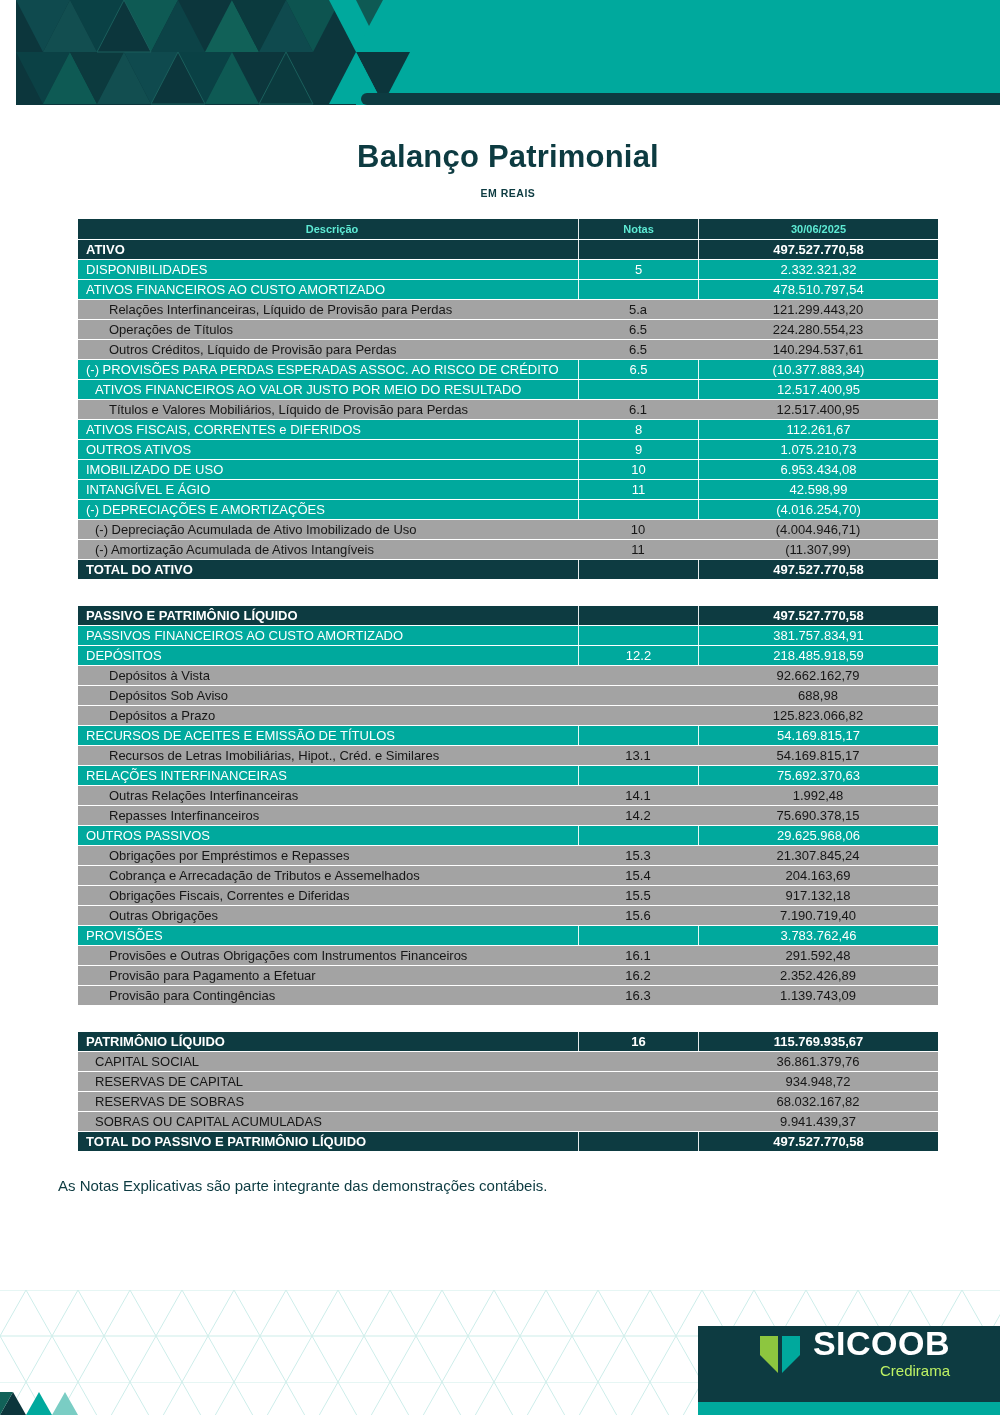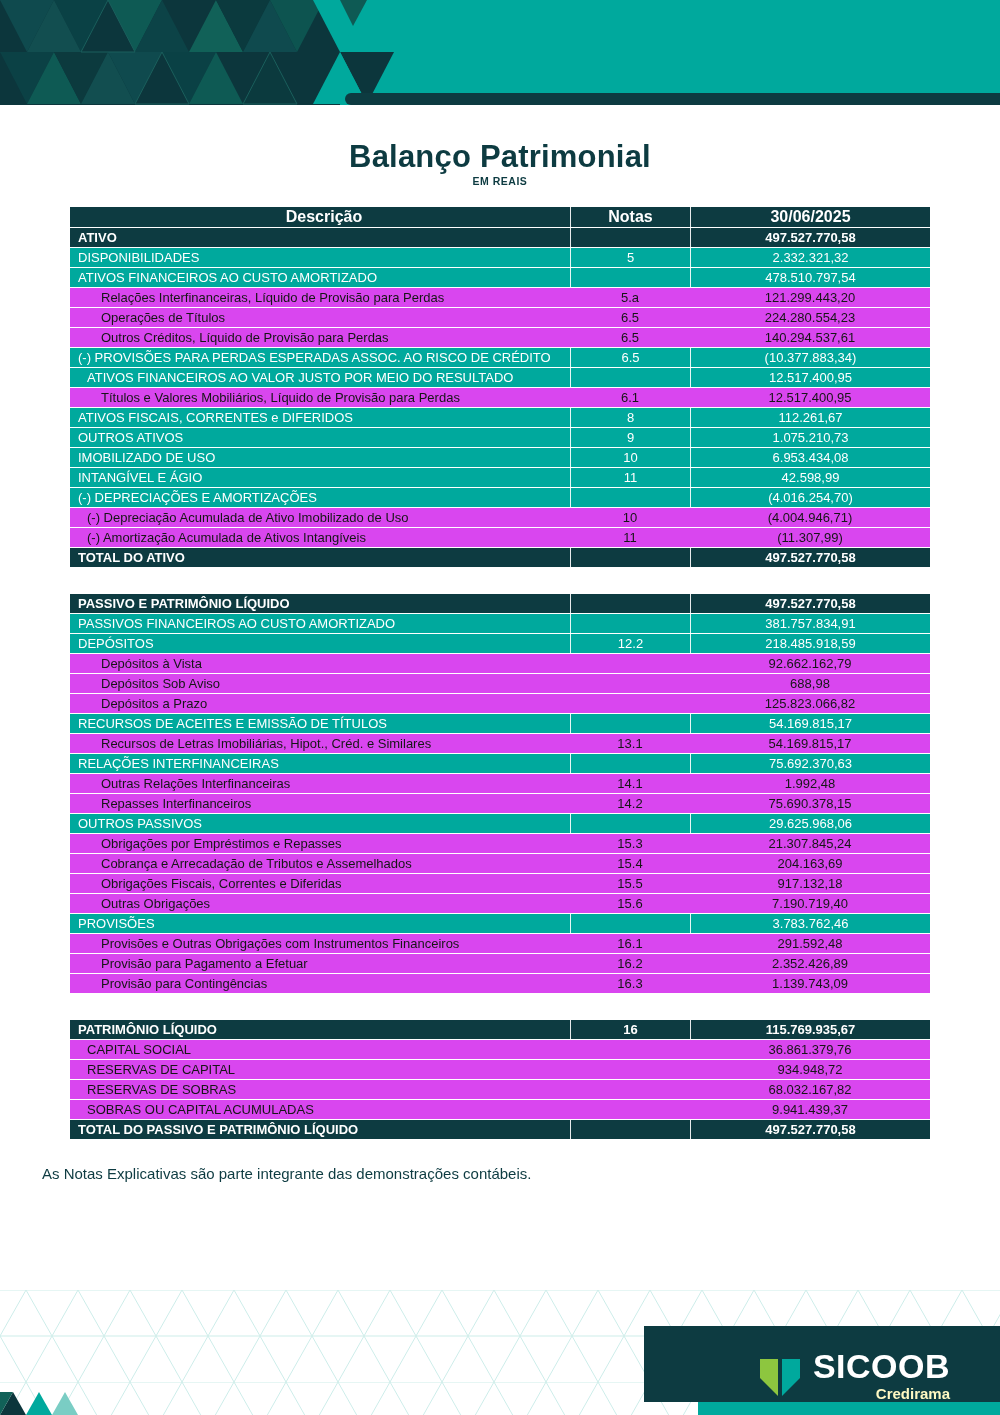--- a/index.html
+++ b/index.html
@@ -1,46 +1,46 @@
 <!DOCTYPE html>
 <html style="--teal: #00A99D; --dark: #0D3B41;"><head>
 <meta charset="utf-8">
 <style>
   *{margin:0;padding:0;box-sizing:border-box}
   :root{--teal:#00A99D;--dark:#0D3B41}
   html,body{background:#fff}
   .page{position:relative;width:1000px;height:1415px;margin:0 auto;background:#fff;overflow:hidden;
-        font-family:"Liberation Sans","DejaVu Sans",sans-serif;}
+        font-family:"Liberation Sans","DejaVu Sans",sans-serif;padding-left:16px;}
   .banner{display:block}
   .title-wrap{margin-top:34px;text-align:center}
   .title{font-size:31px;font-weight:700;color:var(--dark);letter-spacing:.2px}
-  .subtitle{font-size:10.5px;font-weight:700;color:var(--dark);margin-top:0;letter-spacing:.5px}
+  .subtitle{font-size:10.5px;font-weight:700;color:var(--dark);margin-top:12px;letter-spacing:.5px}
   .table{width:860px;margin:20px auto 0}
-  .thead{display:grid;grid-template-columns:500px 120px 240px;background:var(--dark);color:#ffffff;
-         font-weight:700;font-size:16px;margin-bottom:1px}
+  .thead{display:grid;grid-template-columns:500px 120px 240px;background:var(--dark);color:#5eead4;
+         font-weight:700;font-size:11px;margin-bottom:1px}
   .thead div{height:20px;line-height:20px;text-align:center;white-space:nowrap;overflow:hidden}
   .row{display:grid;grid-template-columns:500px 120px 240px;margin-bottom:1px;font-size:13px}
   .row div{height:19px;line-height:19px;white-space:nowrap;overflow:hidden}
   .c-label{padding-left:8px}
   .c-notas,.c-value{text-align:center}
   .row-dark{background:var(--dark);color:#fff;font-weight:700}
   .row-teal{background:var(--teal);color:#fff;font-weight:400}
-  .row-item{background:#d946ef;color:#161616}
+  .row-item{background:#a3a3a3;color:#161616}
   .ind1 .c-label{padding-left:17px}
   .ind2 .c-label{padding-left:31px}
   .thead div+div,.row-dark div+div,.row-teal div+div{border-left:1px solid rgba(255,255,255,.9)}
   .footnote{margin:26px 0 0 42px;font-size:15px;color:var(--dark)}
   .bottom{position:absolute;left:0;bottom:0;width:1000px;height:125px}
   .bottom>svg{position:absolute;left:0;top:0}
-  .brand-band{position:absolute;right:0;top:36px;width:356px;height:76px;background:var(--dark);
-              display:flex;align-items:flex-end;justify-content:flex-end;padding-right:50px}
+  .brand-band{position:absolute;right:0;top:36px;width:302px;height:76px;background:var(--dark);
+              display:flex;align-items:flex-start;justify-content:flex-end;padding-right:50px}
   .logo{display:flex;align-items:center;gap:10px}
   .logo-text{display:flex;flex-direction:column;align-items:flex-end}
   .logo-name{font-size:34px;font-weight:700;color:#fff;line-height:1;letter-spacing:.5px}
-  .logo-sub{font-size:15px;font-weight:700;color:#fef9c3;margin-top:2px}
+  .logo-sub{font-size:15px;font-weight:400;color:#bef264;margin-top:2px}
   .teal-strip{position:absolute;right:0;bottom:0;width:302px;height:13px;background:var(--teal)}
 </style>
 </head>
 <body>
 
 <div class="page">
 
   <svg class="banner" width="1000" height="105" viewBox="0 0 1000 105" aria-hidden="true">
     <rect width="1000" height="105" fill="#00A99D"></rect>
     <rect width="340" height="105" fill="#0C363C"></rect>

